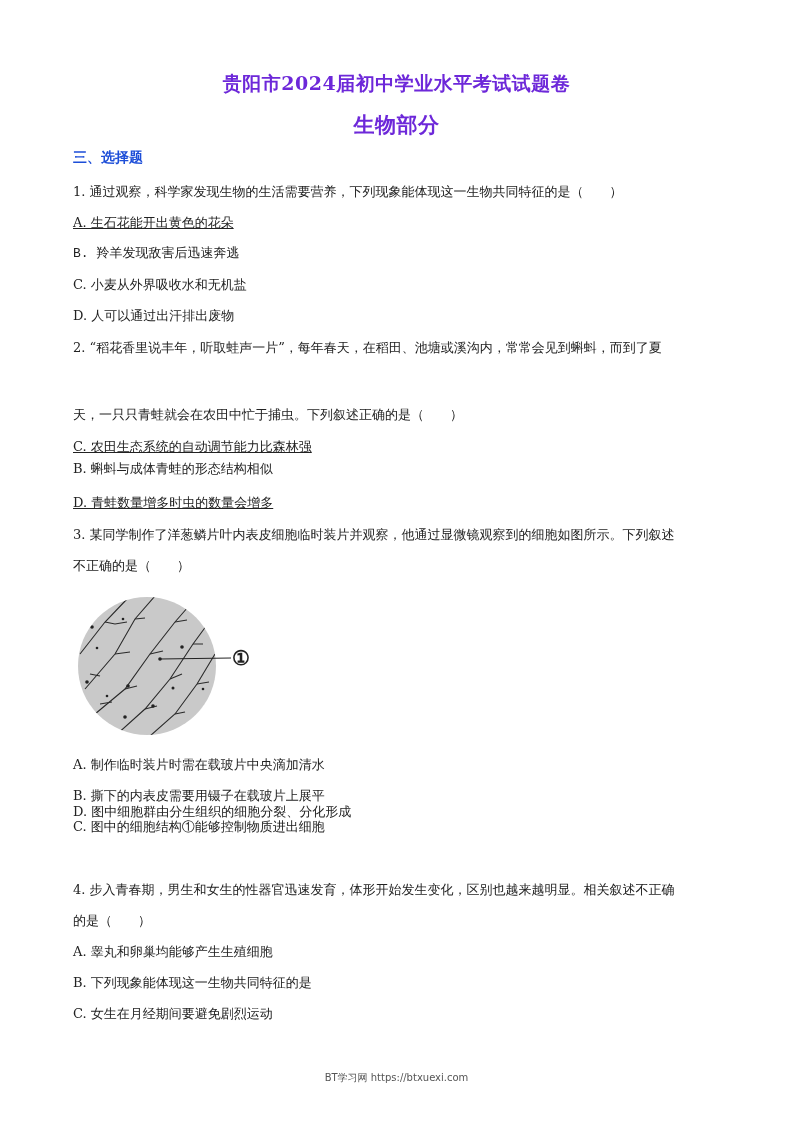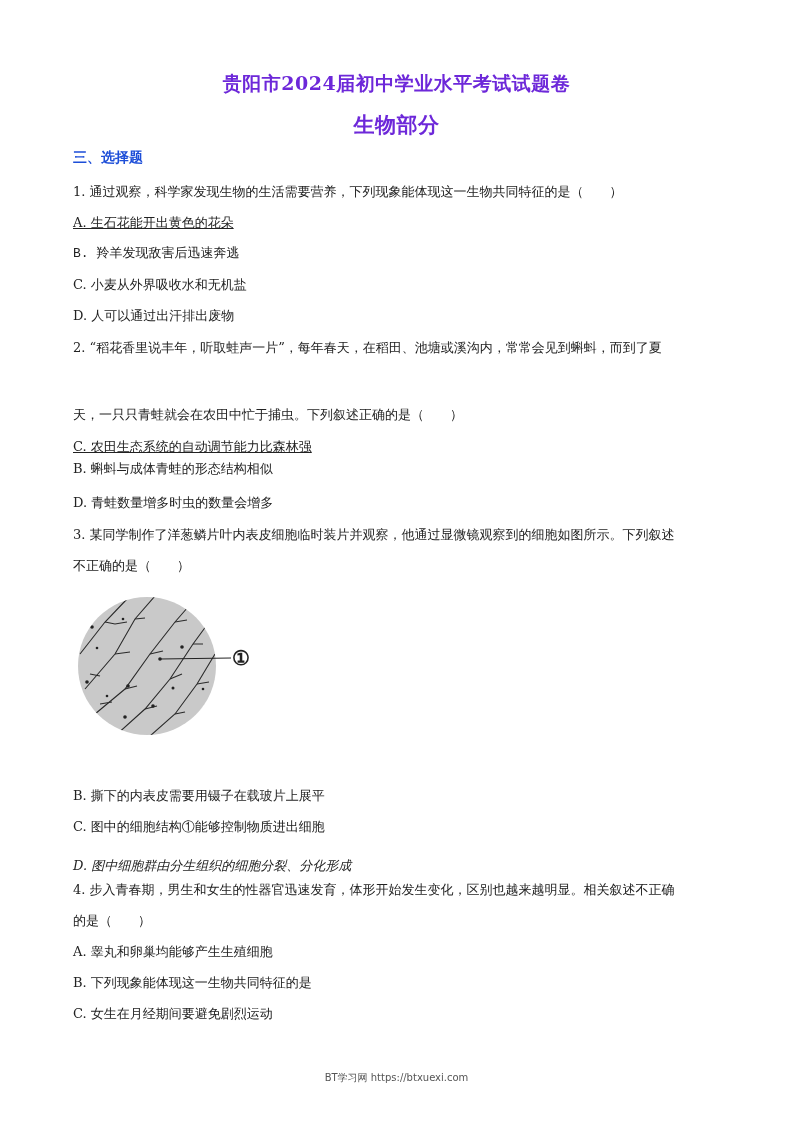--- a/index.html
+++ b/index.html
@@ -44,21 +44,21 @@
   <div class="line" style="top:184px;">1. 通过观察，科学家发现生物的生活需要营养，下列现象能体现这一生物共同特征的是（　　）</div>
   <div class="line" style="top:215px;text-decoration:underline;">A. 生石花能开出黄色的花朵</div>
   <div class="line" style="top:246px;font-family:Liberation Mono, monospace;">B. 羚羊发现敌害后迅速奔逃</div>
   <div class="line" style="top:277px;">C. 小麦从外界吸收水和无机盐</div>
   <div class="line" style="top:308px;">D. 人可以通过出汗排出废物</div>
 
   <div class="line" style="top:340px;">2. “稻花香里说丰年，听取蛙声一片”，每年春天，在稻田、池塘或溪沟内，常常会见到蝌蚪，而到了夏</div>
   <div class="line" style="top:371px;margin-top:36px;">天，一只只青蛙就会在农田中忙于捕虫。下列叙述正确的是（　　）</div>
   <div class="line" style="top:433px;margin-top:28px;">B. 蝌蚪与成体青蛙的形态结构相似</div>
   <div class="line" style="top:439px;text-decoration:underline;">C. 农田生态系统的自动调节能力比森林强</div>
-  <div class="line" style="top:495px;">D. 青蛙数量增多时虫的数量会增多</div>
+  <div class="line" style="top:495px;text-decoration:underline;">D. 青蛙数量增多时虫的数量会增多</div>
 
   <div class="line" style="top:527px;">3. 某同学制作了洋葱鳞片叶内表皮细胞临时装片并观察，他通过显微镜观察到的细胞如图所示。下列叙述</div>
   <div class="line" style="top:558px;">不正确的是（　　）</div>
 
   <div class="figure">
     <svg width="190" height="142" viewBox="0 0 190 142">
       <defs>
         <clipPath id="circ">
             <circle cx="72" cy="72" r="69"></circle>
           </clipPath>
@@ -97,23 +97,24 @@
         <circle cx="78" cy="112" r="1.8"></circle>
         <circle cx="50" cy="123" r="1.8"></circle>
         <circle cx="32" cy="102" r="1.3"></circle>
         <circle cx="128" cy="95" r="1.3"></circle>
       </g>
       <line x1="85" y1="65" x2="156" y2="64" stroke="#222" stroke-width="1"></line>
     </svg>
     <span style="position:absolute; left:157px; top:52px; font-size:20px; font-weight:bold; color:#222;">①</span>
   </div>
 
+  <div class="line" style="top:757px;">A. 制作临时装片时需在载玻片中央滴加清水</div>
   <div class="line" style="top:788px;">B. 撕下的内表皮需要用镊子在载玻片上展平</div>
   <div class="line" style="top:819px;">C. 图中的细胞结构①能够控制物质进出细胞</div>
-  <div class="line" style="top:858px;font-style:italic;">D. 图中细胞群由分生组织的细胞分裂、分化形成</div>
+  <div class="line" style="top:804px;">D. 图中细胞群由分生组织的细胞分裂、分化形成</div>
 
   <div class="line" style="top:882px;">4. 步入青春期，男生和女生的性器官迅速发育，体形开始发生变化，区别也越来越明显。相关叙述不正确</div>
   <div class="line" style="top:913px;">的是（　　）</div>
   <div class="line" style="top:944px;">A. 睾丸和卵巢均能够产生生殖细胞</div>
   <div class="line" style="top:975px;">B. 下列现象能体现这一生物共同特征的是</div>
   <div class="line" style="top:1006px;">C. 女生在月经期间要避免剧烈运动</div>
 
   <div class="footer">BT学习网 https://btxuexi.com</div>
 </div>
 

